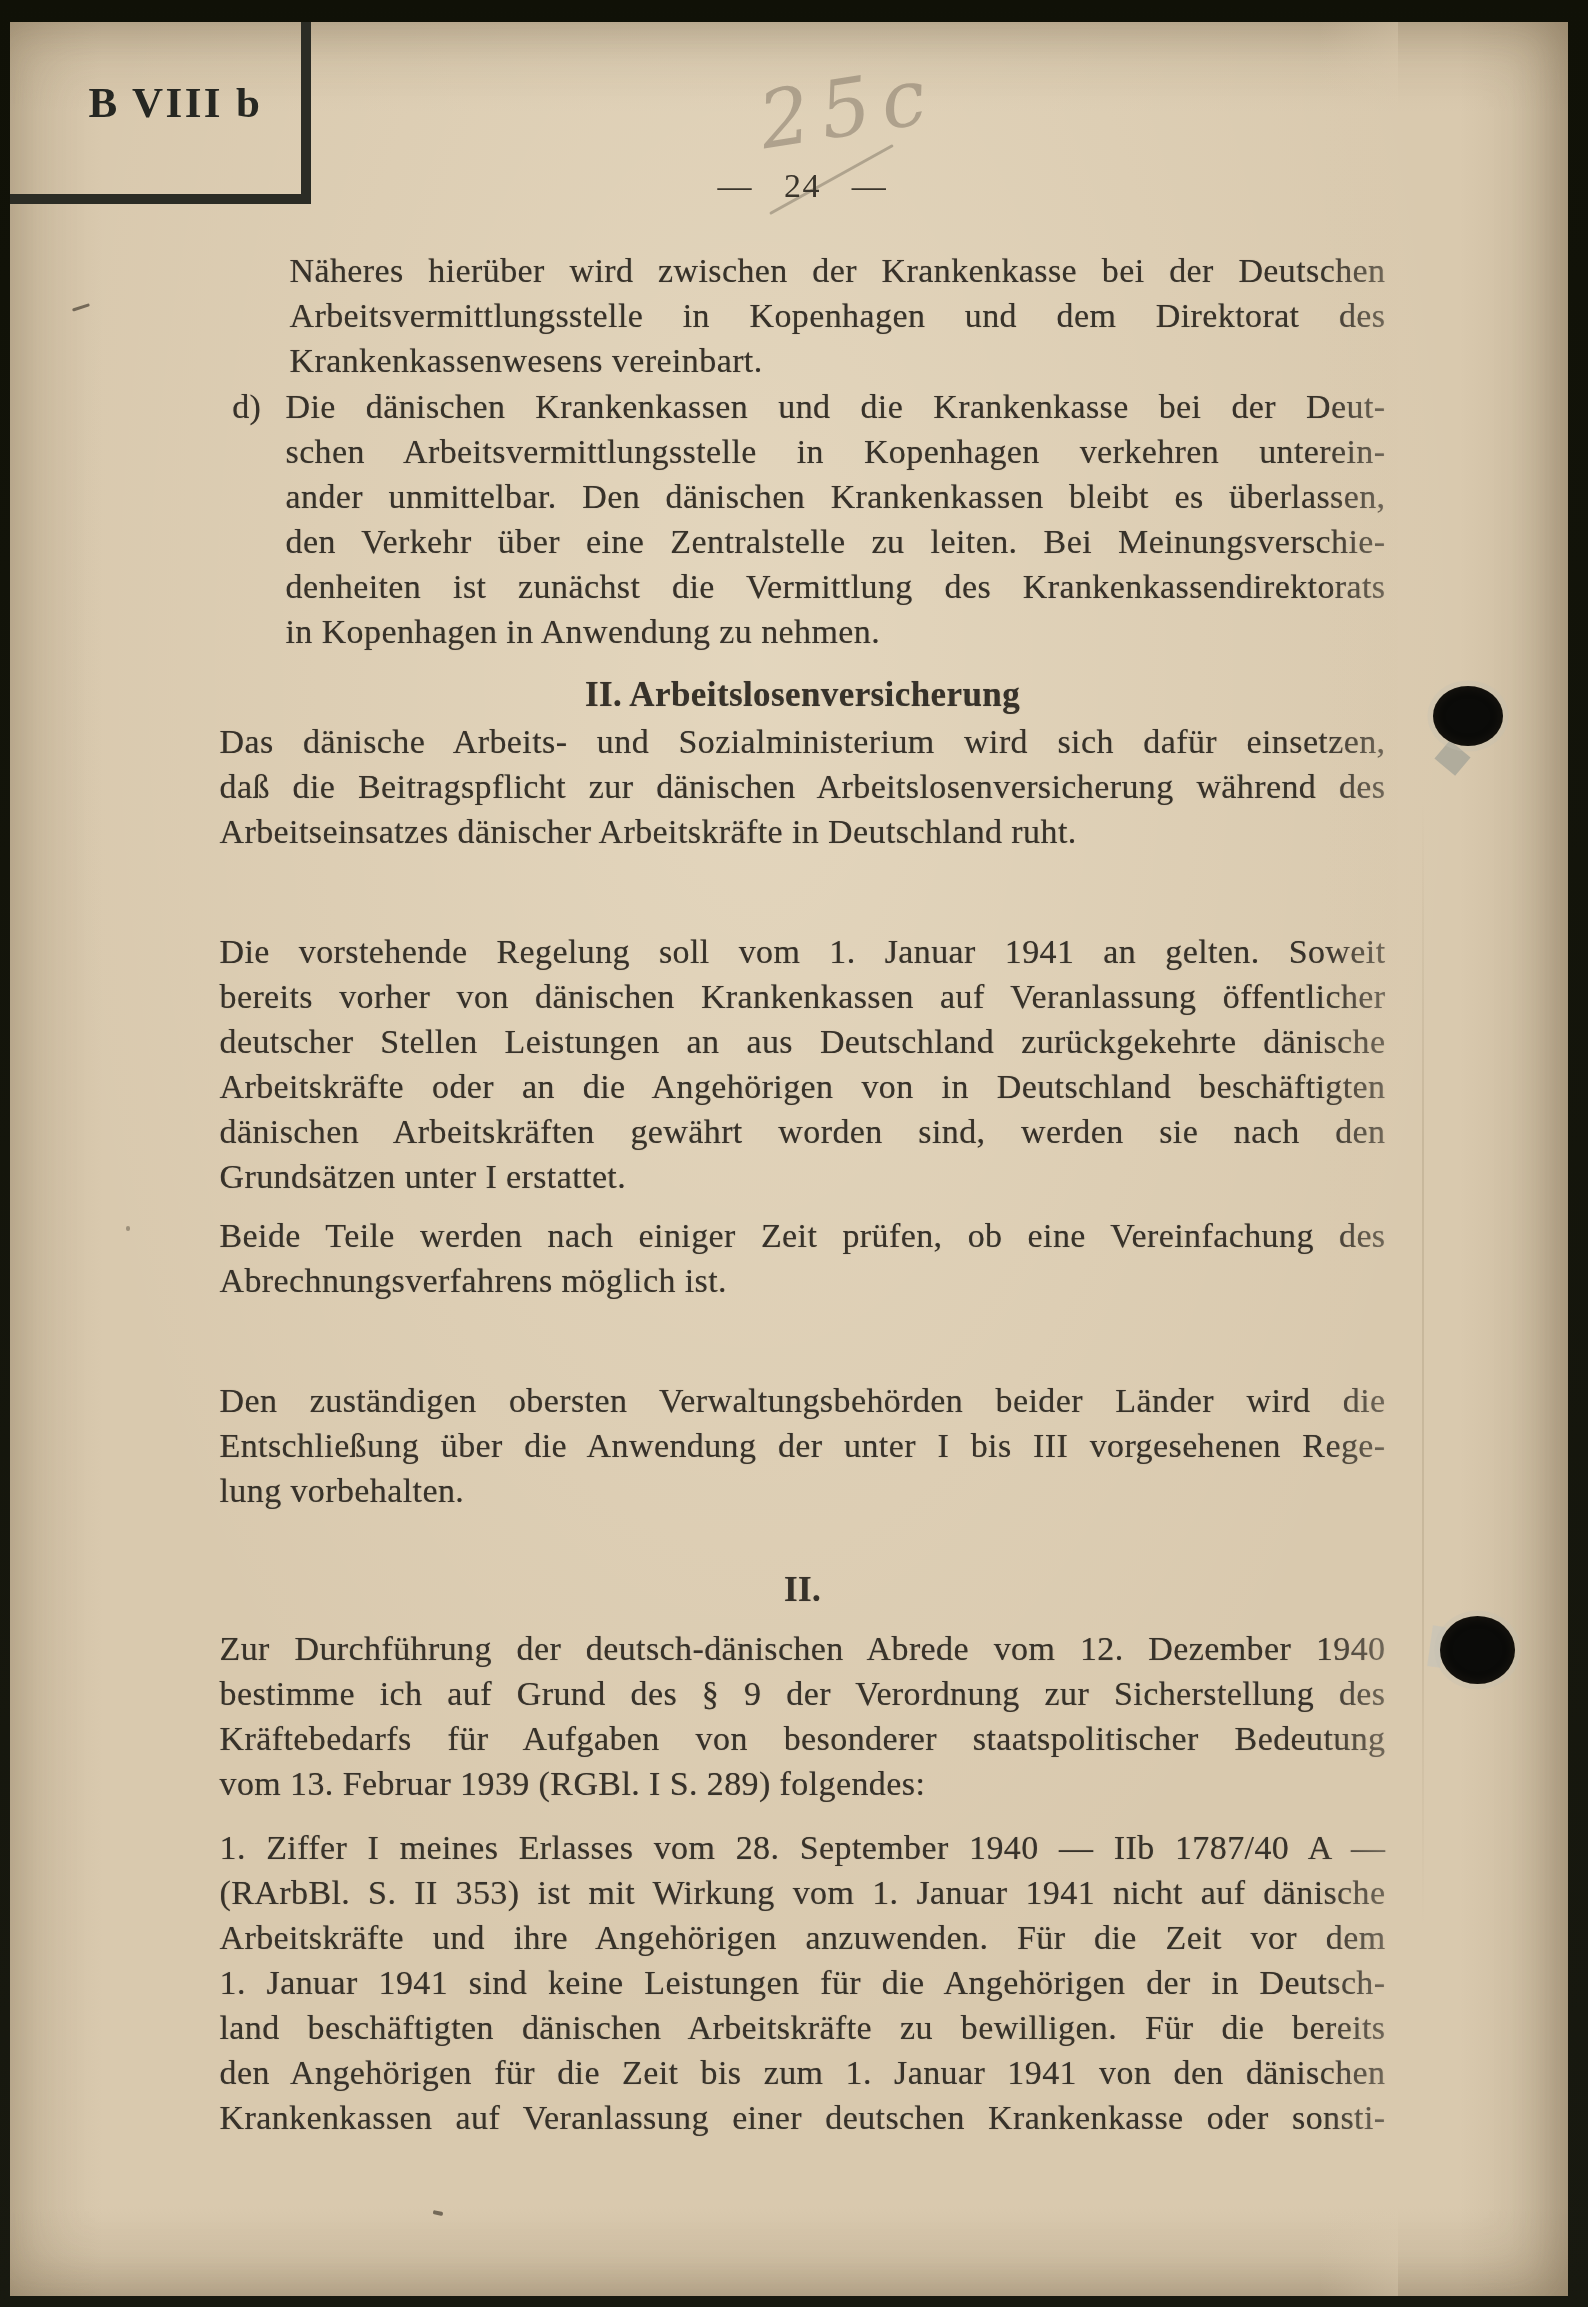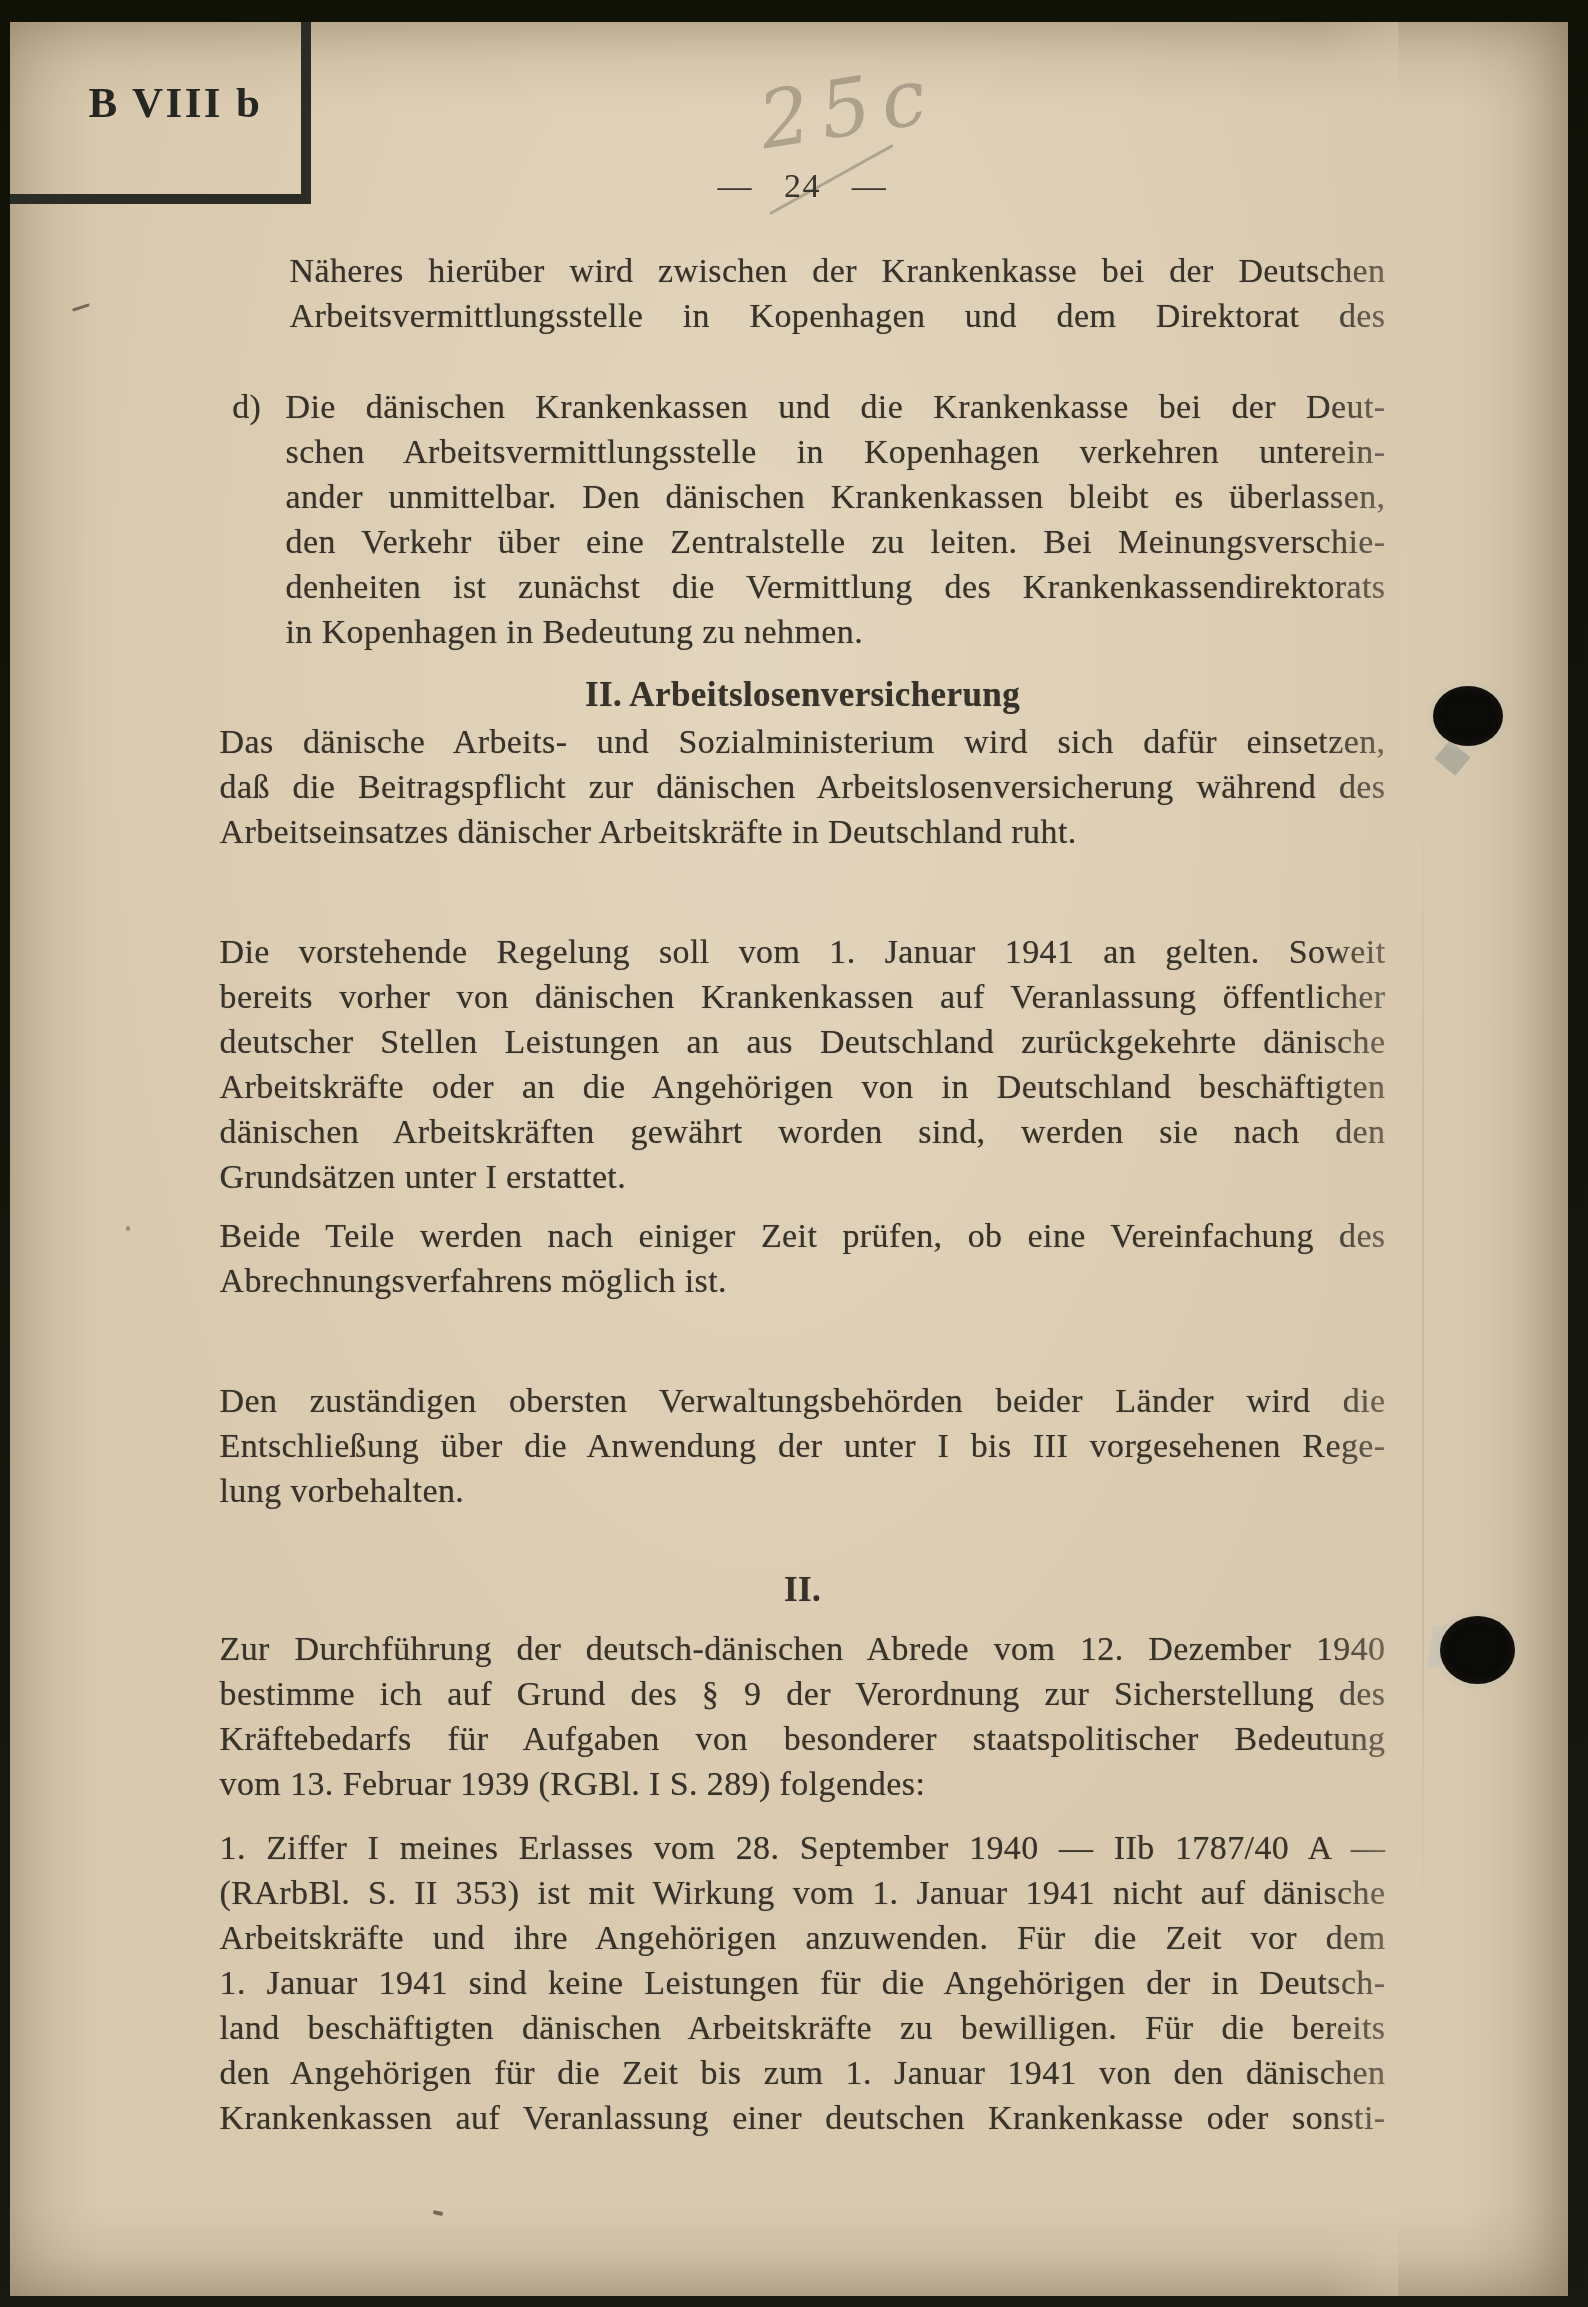--- a/index.html
+++ b/index.html
@@ -64,30 +64,31 @@
     <div class="pencil-note">25c</div>
     <div class="pencil-stroke"></div>
 
     <div class="page-number">— 24 —</div>
 
     <div class="textblock">
 
       <div class="block indent" style="top:226px">
         <div class="line">Näheres hierüber wird zwischen der Krankenkasse bei der Deutschen</div>
         <div class="line">Arbeitsvermittlungsstelle in Kopenhagen und dem Direktorat des</div>
+        <div class="line end">Krankenkassenwesens vereinbart.</div>
       </div>
 
       <div class="block hang" style="top:362px">
         <span class="marker">d)</span>
         <div class="line">Die dänischen Krankenkassen und die Krankenkasse bei der Deut-</div>
         <div class="line">schen Arbeitsvermittlungsstelle in Kopenhagen verkehren unterein-</div>
         <div class="line">ander unmittelbar. Den dänischen Krankenkassen bleibt es überlassen,</div>
         <div class="line">den Verkehr über eine Zentralstelle zu leiten. Bei Meinungsverschie-</div>
         <div class="line">denheiten ist zunächst die Vermittlung des Krankenkassendirektorats</div>
-        <div class="line end">in Kopenhagen in Bedeutung zu nehmen.</div>
+        <div class="line end">in Kopenhagen in Anwendung zu nehmen.</div>
       </div>
 
       <div class="block heading" style="top:650px">II. Arbeitslosenversicherung</div>
 
       <div class="block" style="top:697px">
         <div class="line">Das dänische Arbeits- und Sozialministerium wird sich dafür einsetzen,</div>
         <div class="line">daß die Beitragspflicht zur dänischen Arbeitslosenversicherung während des</div>
         <div class="line end">Arbeitseinsatzes dänischer Arbeitskräfte in Deutschland ruht.</div>
       </div>
 

